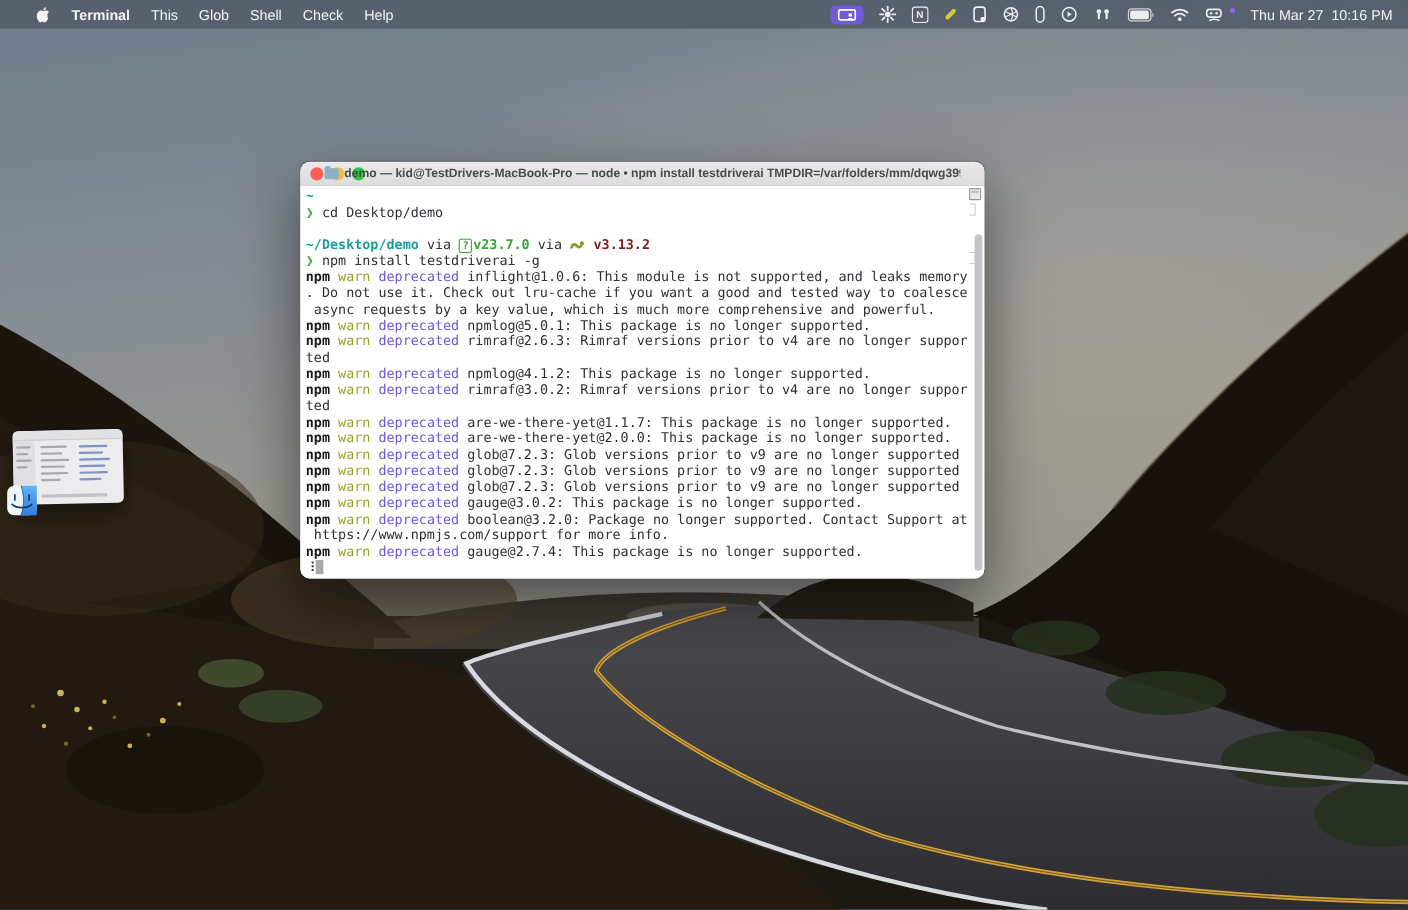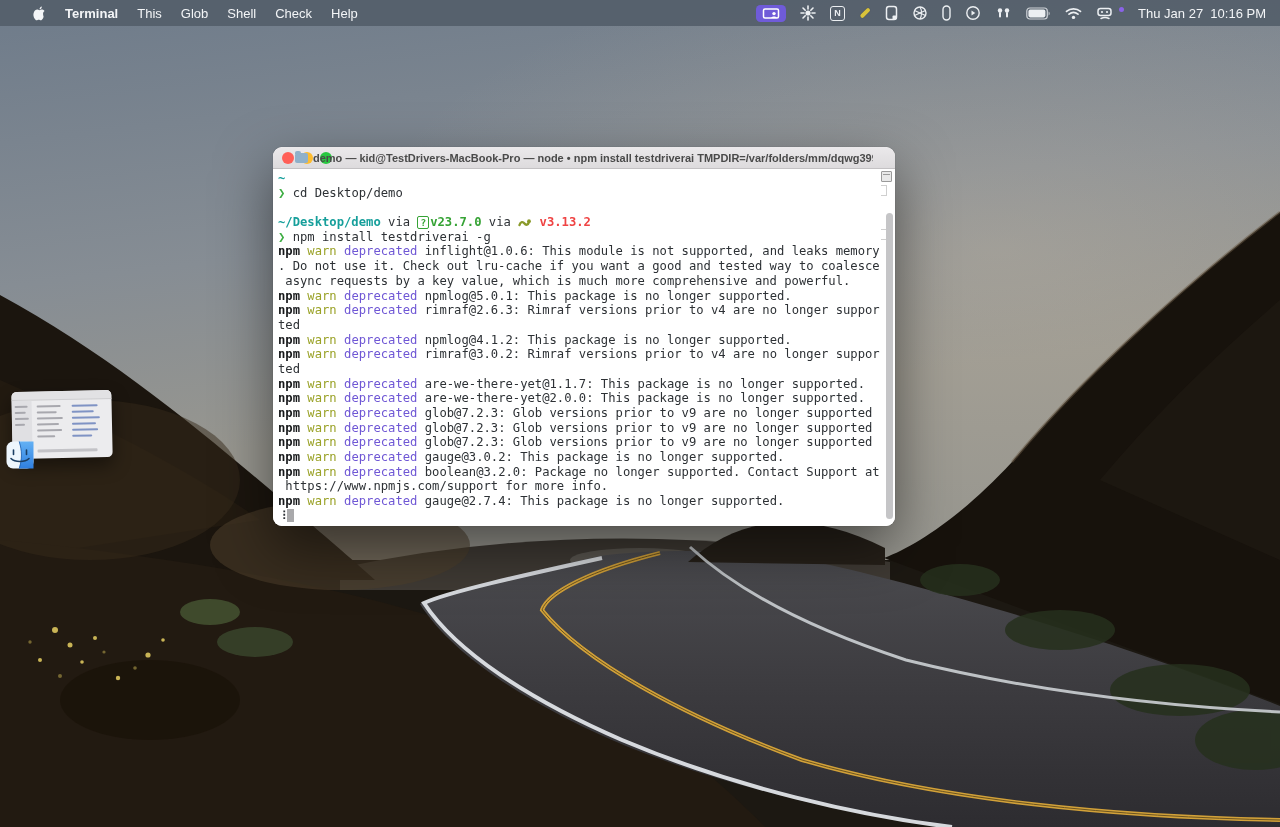--- a/index.html
+++ b/index.html
@@ -48,21 +48,21 @@
     font-family:"DejaVu Sans Mono",monospace;font-size:12.2px;line-height:14.7px;
     white-space:pre;color:#2d3135;}
   .tline{height:14.7px;}
   .seg-d{color:#2d3135;}
   .seg-b{color:#17191b;font-weight:700;}
   .seg-w{color:#9aa227;}
   .seg-p{color:#6f57d5;}
   .seg-g{color:#3fae44;}
   .seg-t{color:#169f9b;font-weight:700;}
   .seg-ng{color:#36a335;font-weight:700;margin-top:24px;}
-  .seg-y{color:#ef4444;font-weight:700;}
+  .seg-y{color:#7f1d1d;font-weight:700;}
   .seg-nq{color:#36a335;border:1px solid #36a335;border-radius:2px;font-size:9.5px;
     padding:0 2px;margin-right:1px;font-weight:700;}
   .cursor{display:inline-block;width:7.3px;height:13px;background:#a9a9ab;
     vertical-align:-2px;}
   .pyicon{display:inline-block;width:14px;}
   #term-scrollthumb{position:absolute;right:2px;top:44px;width:7px;height:306px;
     background:#c5c5c7;border-radius:4px;}
   .cmdmark{position:absolute;right:8px;width:5px;height:9px;
     border-top:1.5px solid #cfcfcf;border-right:1.5px solid #cfcfcf;border-bottom:1.5px solid #cfcfcf;}
   #inspector-btn{position:absolute;right:3px;top:2px;width:9px;height:9px;
@@ -254,21 +254,21 @@
       </span>
       <span class="sico">
         <svg width="18" height="15" viewBox="0 0 18 15">
           <rect x="2" y="2.5" width="13" height="7" rx="2.5" fill="none" stroke="#eceff2" stroke-width="1.5"></rect>
           <circle cx="6" cy="6" r="1.1" fill="#eceff2"></circle>
           <circle cx="11" cy="6" r="1.1" fill="#eceff2"></circle>
           <path d="M5,12.5 C8,11 10,11 13,12.5" stroke="#eceff2" stroke-width="1.5" fill="none" stroke-linecap="round"></path>
         </svg>
       </span>
       <span class="assist-dot"></span>
-      <span class="clock">Thu Jan 27  10:16 PM</span>
+      <span class="clock">Thu Mar 27  10:16 PM</span>
     </div>
   </div>
 
   <div id="term">
     <div id="term-titlebar">
       <span class="tl r" style="background: rgb(255, 95, 87);"></span>
       <span class="tl y" style="background: rgb(254, 188, 46);"></span>
       <span class="tl g" style="background: rgb(40, 200, 64);"></span>
       <span id="term-title-wrap">
         <span class="proxy-folder"></span>

